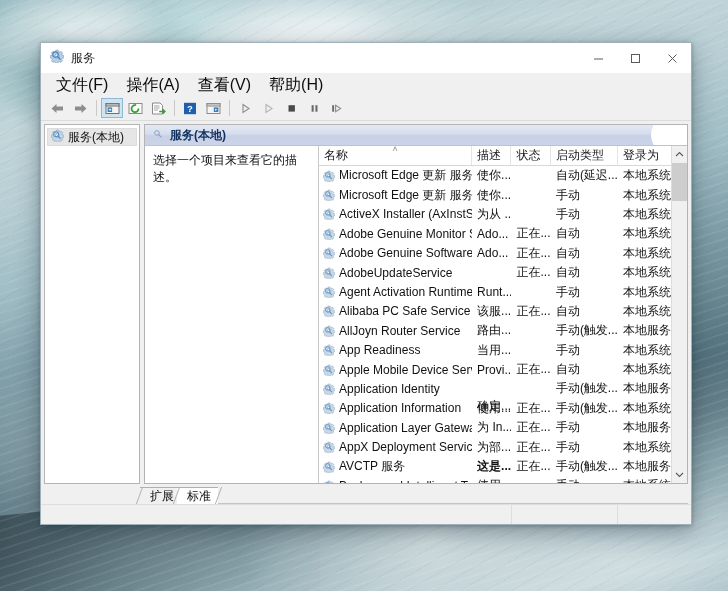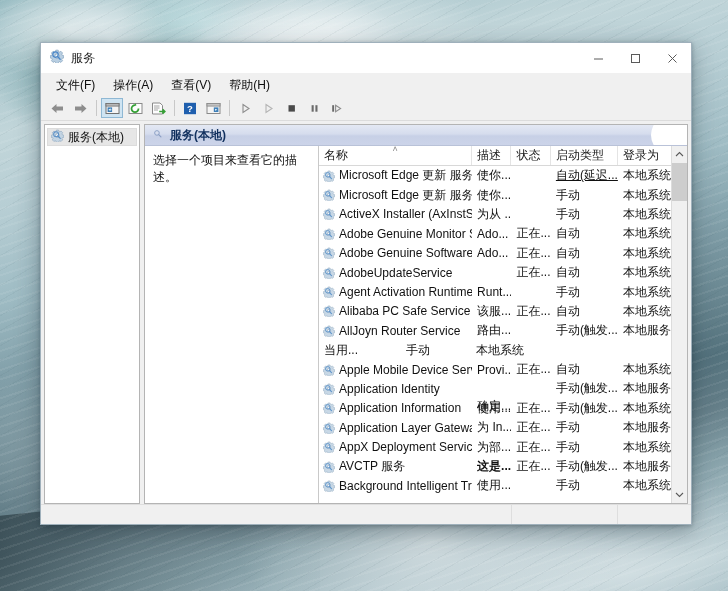--- a/index.html
+++ b/index.html
@@ -101,21 +101,21 @@
   .win-btn svg { display:block; }
 
   
   #menu-bar {
     height: 23px; flex: none;
     background: #f0f0f0;
     display: flex; align-items: center;
     padding-left: 6px;
   }
   .menu-item {
-    font-size: 12px; color: #0d0d0d;
+    font-size: 16px; color: #0d0d0d;
     padding: 2px 9px;
     line-height: 16px;
     white-space: nowrap;
   }
 
   
   #toolbar {
     height: 24px; flex: none;
     background: #f0f0f0;
     display: flex; align-items: center;
@@ -553,21 +553,21 @@
                     <svg width="12" height="12" viewBox="0 0 16 16" class="srv-icon">
                       <path d="M6.6 1.3h2.8l.3 1.6 1.3.55 1.4-.9 2 2-0.9 1.4.55 1.3 1.6.3v2.8l-1.6.3-.55 1.3.9 1.4-2 2-1.4-.9-1.3.55-.3 1.6H6.6l-.3-1.6-1.3-.55-1.4.9-2-2 .9-1.4L1.95 10.65 .35 10.35V7.55l1.6-.3L2.5 5.95l-.9-1.4 2-2 1.4.9 1.3-.55z" fill="#c8d8e6" stroke="#93aac0" stroke-width=".7"></path>
                       <circle cx="8" cy="8" r="2.3" fill="#f2f7fc" stroke="#87a1b9" stroke-width=".75"></circle>
                       <circle cx="6.3" cy="6.4" r="3" fill="none" stroke="#5f95cb" stroke-width="1.25"></circle>
                       <line x1="8.5" y1="8.6" x2="11.3" y2="11.4" stroke="#5f95cb" stroke-width="1.5" stroke-linecap="round"></line>
                     </svg>
                     <span>Microsoft Edge 更新 服务 (...</span>
                   </div>
                   <div class="cell" style="width: 41px;">使你...</div>
                   <div class="cell" style="width: 41px;"></div>
-                  <div class="cell" style="width: 70px; text-decoration: underline;">自动(延迟...</div>
+                  <div class="cell" style="width: 70px;">自动(延迟...</div>
                   <div class="cell" style="width: 72px;">本地系统</div>
                 </div>
                 <div class="srv-row">
                   <div class="cell name" style="width: 160px;">
                     <svg width="12" height="12" viewBox="0 0 16 16" class="srv-icon">
                       <path d="M6.6 1.3h2.8l.3 1.6 1.3.55 1.4-.9 2 2-0.9 1.4.55 1.3 1.6.3v2.8l-1.6.3-.55 1.3.9 1.4-2 2-1.4-.9-1.3.55-.3 1.6H6.6l-.3-1.6-1.3-.55-1.4.9-2-2 .9-1.4L1.95 10.65 .35 10.35V7.55l1.6-.3L2.5 5.95l-.9-1.4 2-2 1.4.9 1.3-.55z" fill="#c8d8e6" stroke="#93aac0" stroke-width=".7"></path>
                       <circle cx="8" cy="8" r="2.3" fill="#f2f7fc" stroke="#87a1b9" stroke-width=".75"></circle>
                       <circle cx="6.3" cy="6.4" r="3" fill="none" stroke="#5f95cb" stroke-width="1.25"></circle>
                       <line x1="8.5" y1="8.6" x2="11.3" y2="11.4" stroke="#5f95cb" stroke-width="1.5" stroke-linecap="round"></line>
                     </svg>
@@ -677,20 +677,29 @@
                       <line x1="8.5" y1="8.6" x2="11.3" y2="11.4" stroke="#5f95cb" stroke-width="1.5" stroke-linecap="round"></line>
                     </svg>
                     <span>AllJoyn Router Service</span>
                   </div>
                   <div class="cell" style="width: 41px;">路由...</div>
                   <div class="cell" style="width: 41px;"></div>
                   <div class="cell" style="width: 70px;">手动(触发...</div>
                   <div class="cell" style="width: 72px;">本地服务</div>
                 </div>
                 <div class="srv-row">
+                  <div class="cell name" style="width: 160px;">
+                    <svg width="12" height="12" viewBox="0 0 16 16" class="srv-icon">
+                      <path d="M6.6 1.3h2.8l.3 1.6 1.3.55 1.4-.9 2 2-0.9 1.4.55 1.3 1.6.3v2.8l-1.6.3-.55 1.3.9 1.4-2 2-1.4-.9-1.3.55-.3 1.6H6.6l-.3-1.6-1.3-.55-1.4.9-2-2 .9-1.4L1.95 10.65 .35 10.35V7.55l1.6-.3L2.5 5.95l-.9-1.4 2-2 1.4.9 1.3-.55z" fill="#c8d8e6" stroke="#93aac0" stroke-width=".7"></path>
+                      <circle cx="8" cy="8" r="2.3" fill="#f2f7fc" stroke="#87a1b9" stroke-width=".75"></circle>
+                      <circle cx="6.3" cy="6.4" r="3" fill="none" stroke="#5f95cb" stroke-width="1.25"></circle>
+                      <line x1="8.5" y1="8.6" x2="11.3" y2="11.4" stroke="#5f95cb" stroke-width="1.5" stroke-linecap="round"></line>
+                    </svg>
+                    <span>App Readiness</span>
+                  </div>
                   <div class="cell" style="width: 41px;">当用...</div>
                   <div class="cell" style="width: 41px;"></div>
                   <div class="cell" style="width: 70px;">手动</div>
                   <div class="cell" style="width: 72px;">本地系统</div>
                 </div>
                 <div class="srv-row">
                   <div class="cell name" style="width: 160px;">
                     <svg width="12" height="12" viewBox="0 0 16 16" class="srv-icon">
                       <path d="M6.6 1.3h2.8l.3 1.6 1.3.55 1.4-.9 2 2-0.9 1.4.55 1.3 1.6.3v2.8l-1.6.3-.55 1.3.9 1.4-2 2-1.4-.9-1.3.55-.3 1.6H6.6l-.3-1.6-1.3-.55-1.4.9-2-2 .9-1.4L1.95 10.65 .35 10.35V7.55l1.6-.3L2.5 5.95l-.9-1.4 2-2 1.4.9 1.3-.55z" fill="#c8d8e6" stroke="#93aac0" stroke-width=".7"></path>
                       <circle cx="8" cy="8" r="2.3" fill="#f2f7fc" stroke="#87a1b9" stroke-width=".75"></circle>
@@ -809,20 +818,28 @@
                 <svg width="9" height="7" viewBox="0 0 9 7">
                     <path d="M1 2 L4.5 5.4 L8 2" fill="none" stroke="#5a5a5a" stroke-width="1.1"></path>
                   </svg>
               </div>
             </div>
           </div>
         </div>
       </div>
     </div>
 
+    <div id="bottom-tabs">
+        <div class="mtab">
+          <span>扩展</span>
+        </div>
+        <div class="mtab active">
+          <span>标准</span>
+        </div>
+      </div>
 
     <div id="status-bar">
       <div class="sb-cell grow"></div>
       <div class="sb-cell fixed1"></div>
       <div class="sb-cell fixed2"></div>
     </div>
 
   </div>
 </div>
 

